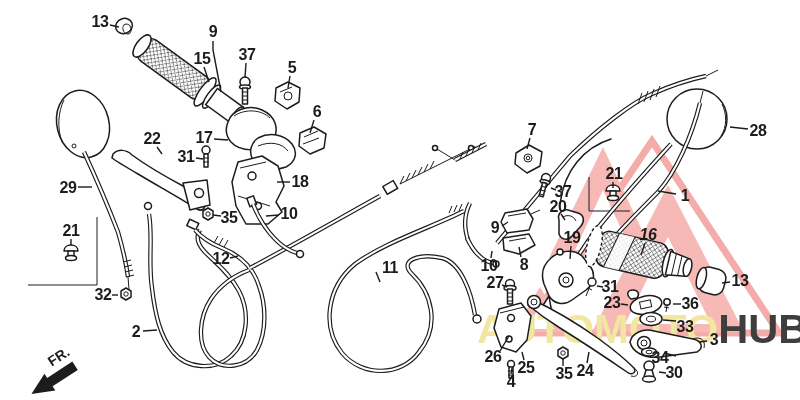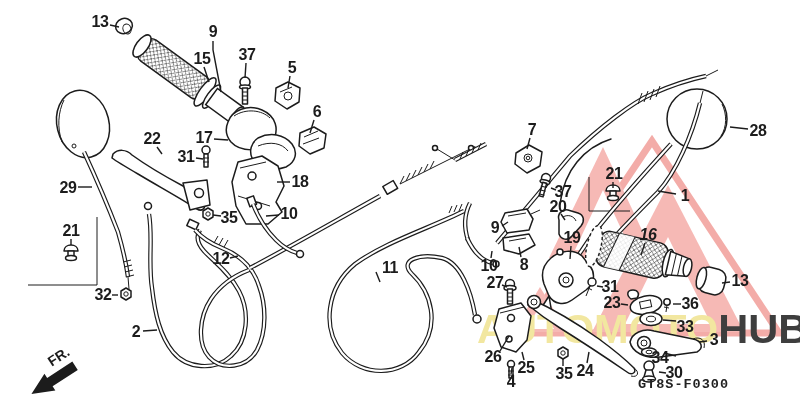--- a/index.html
+++ b/index.html
@@ -421,15 +421,14 @@
       <div class="plabel" style="left: 564px; top: 374px;">35</div>
     </div>
 
   <svg id="fr-svg" width="120" height="68">
     <g transform="translate(52,40) rotate(-33)">
       <polygon points="-36,3 -14,-7 -14,-2 16,-2 16,8 -14,8 -14,13" fill="#1c1c1c"></polygon>
       <text x="-4" y="-9" font-size="14" font-weight="700" fill="#1c1c1c" font-family="Liberation Sans, sans-serif">FR.</text>
     </g>
   </svg>
 
-  <div id="part-code">GT8S-F0300</div>
 
 </div>
 
 </body></html>

